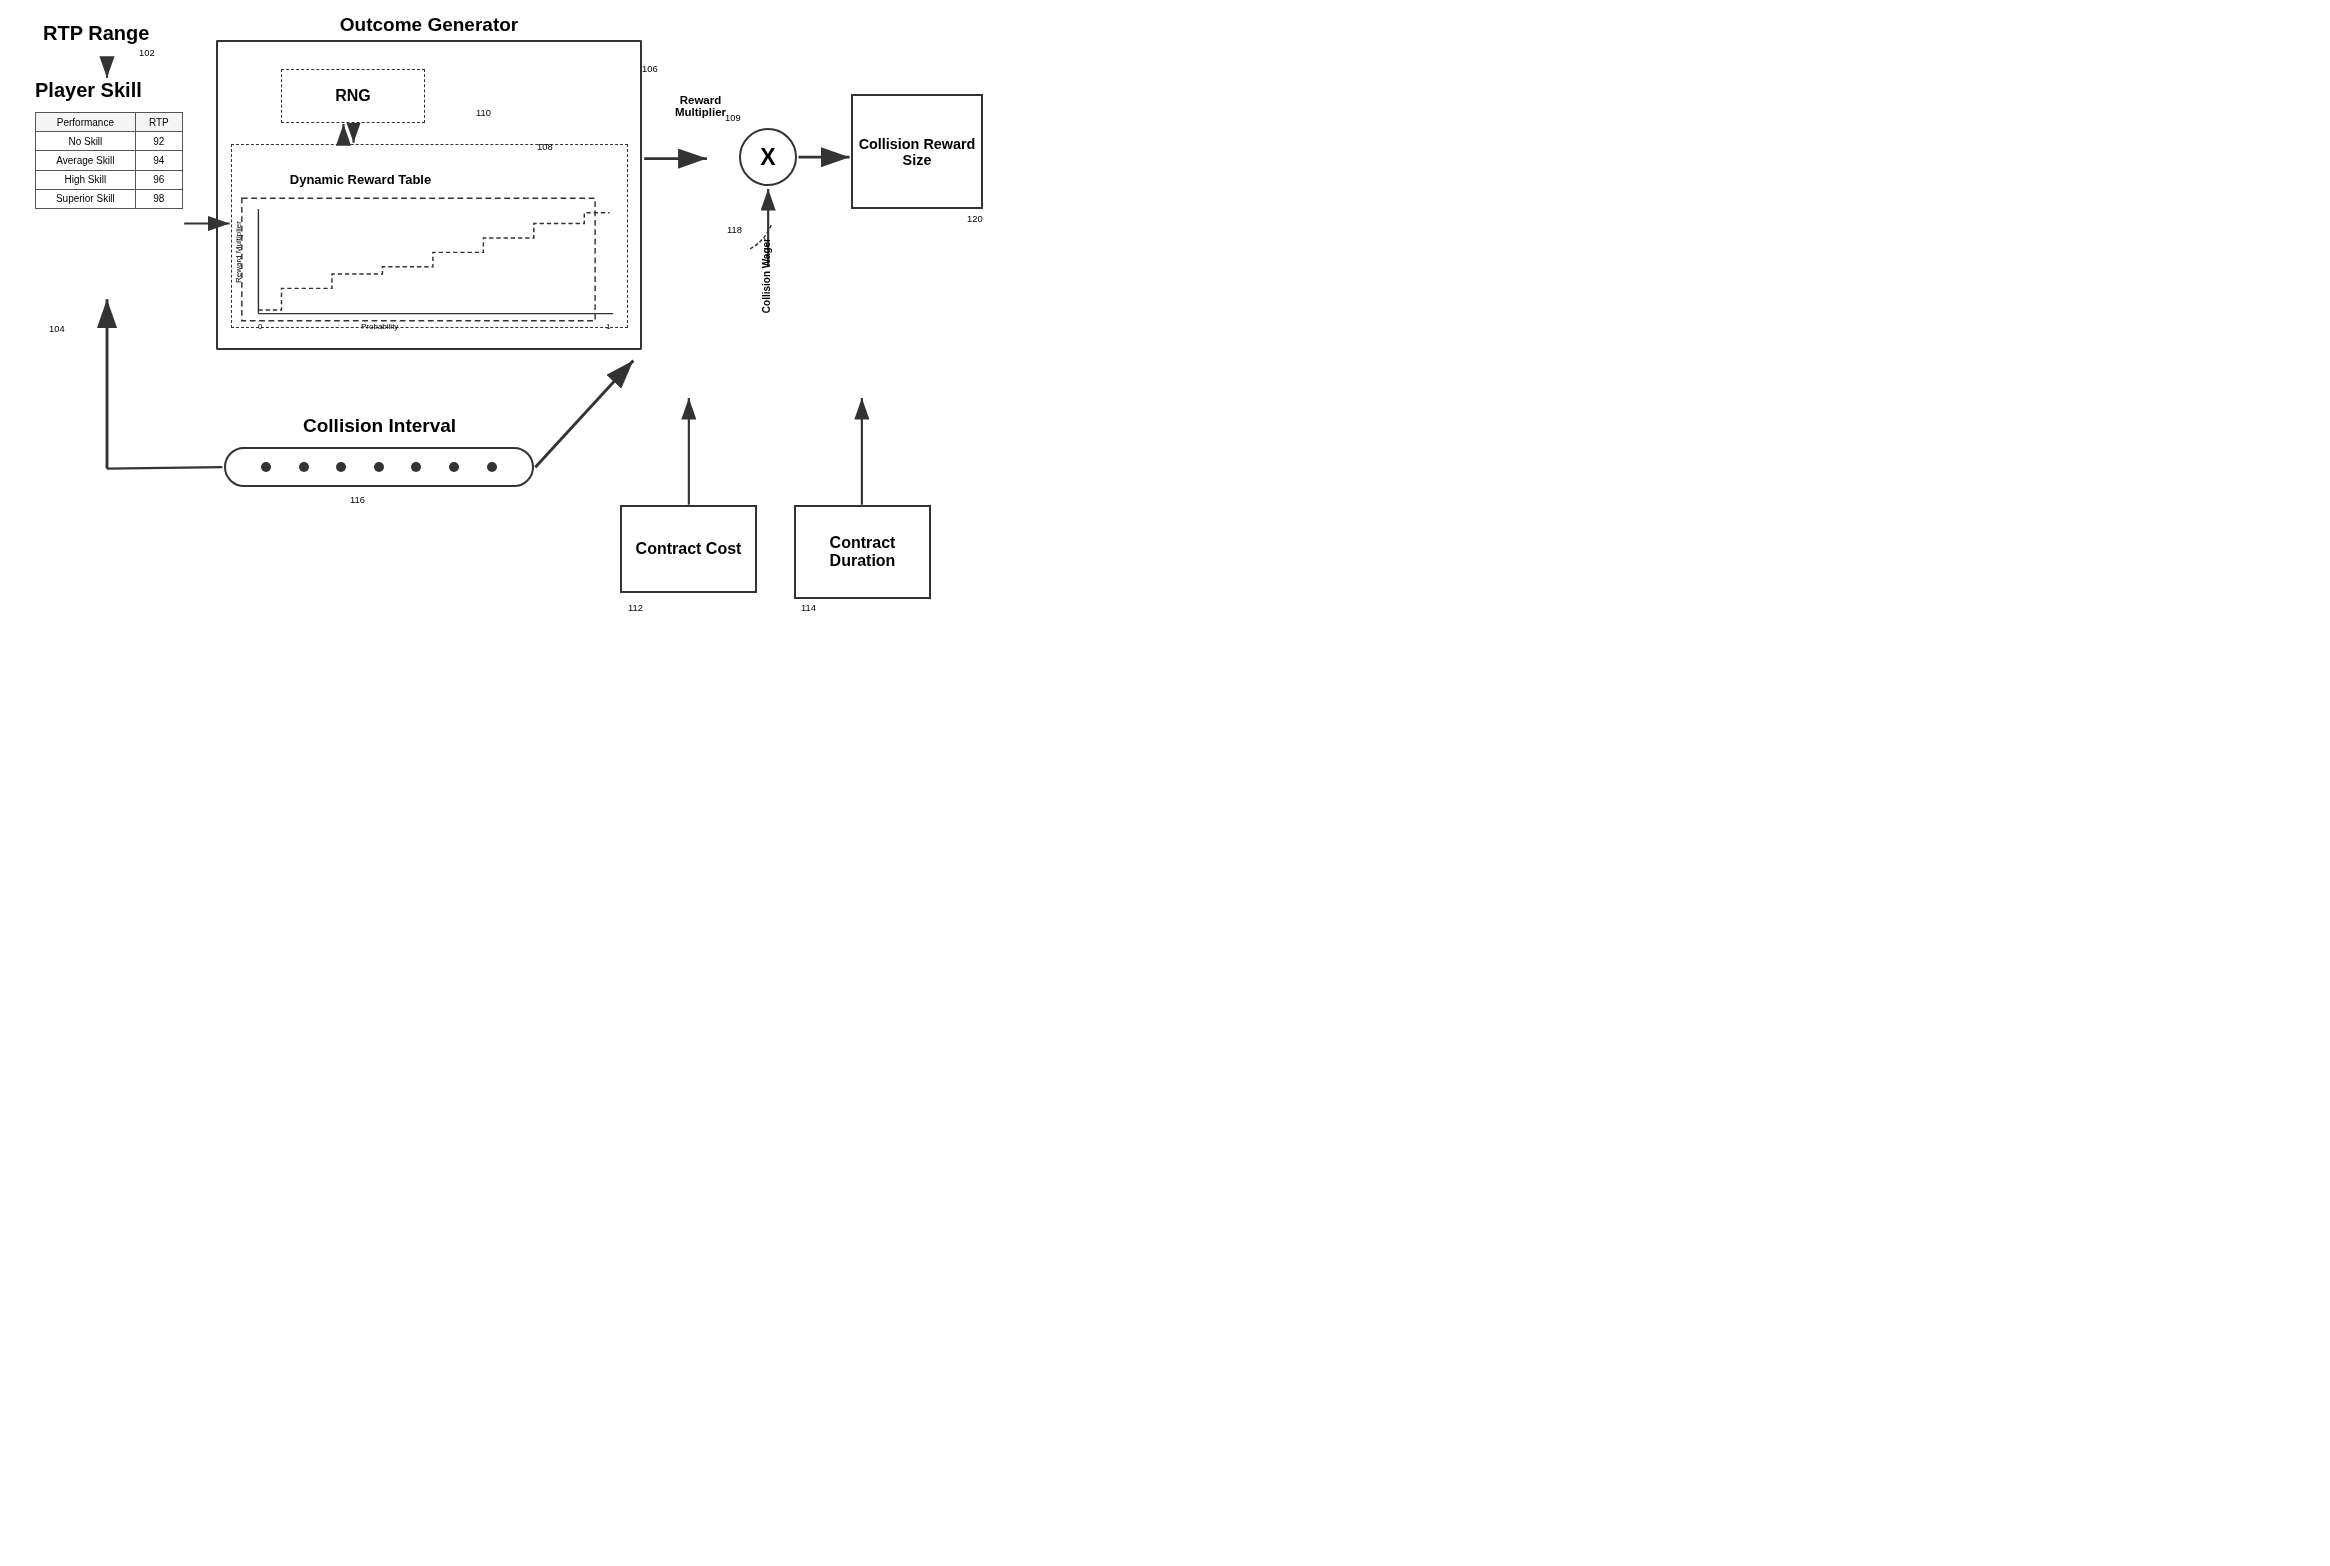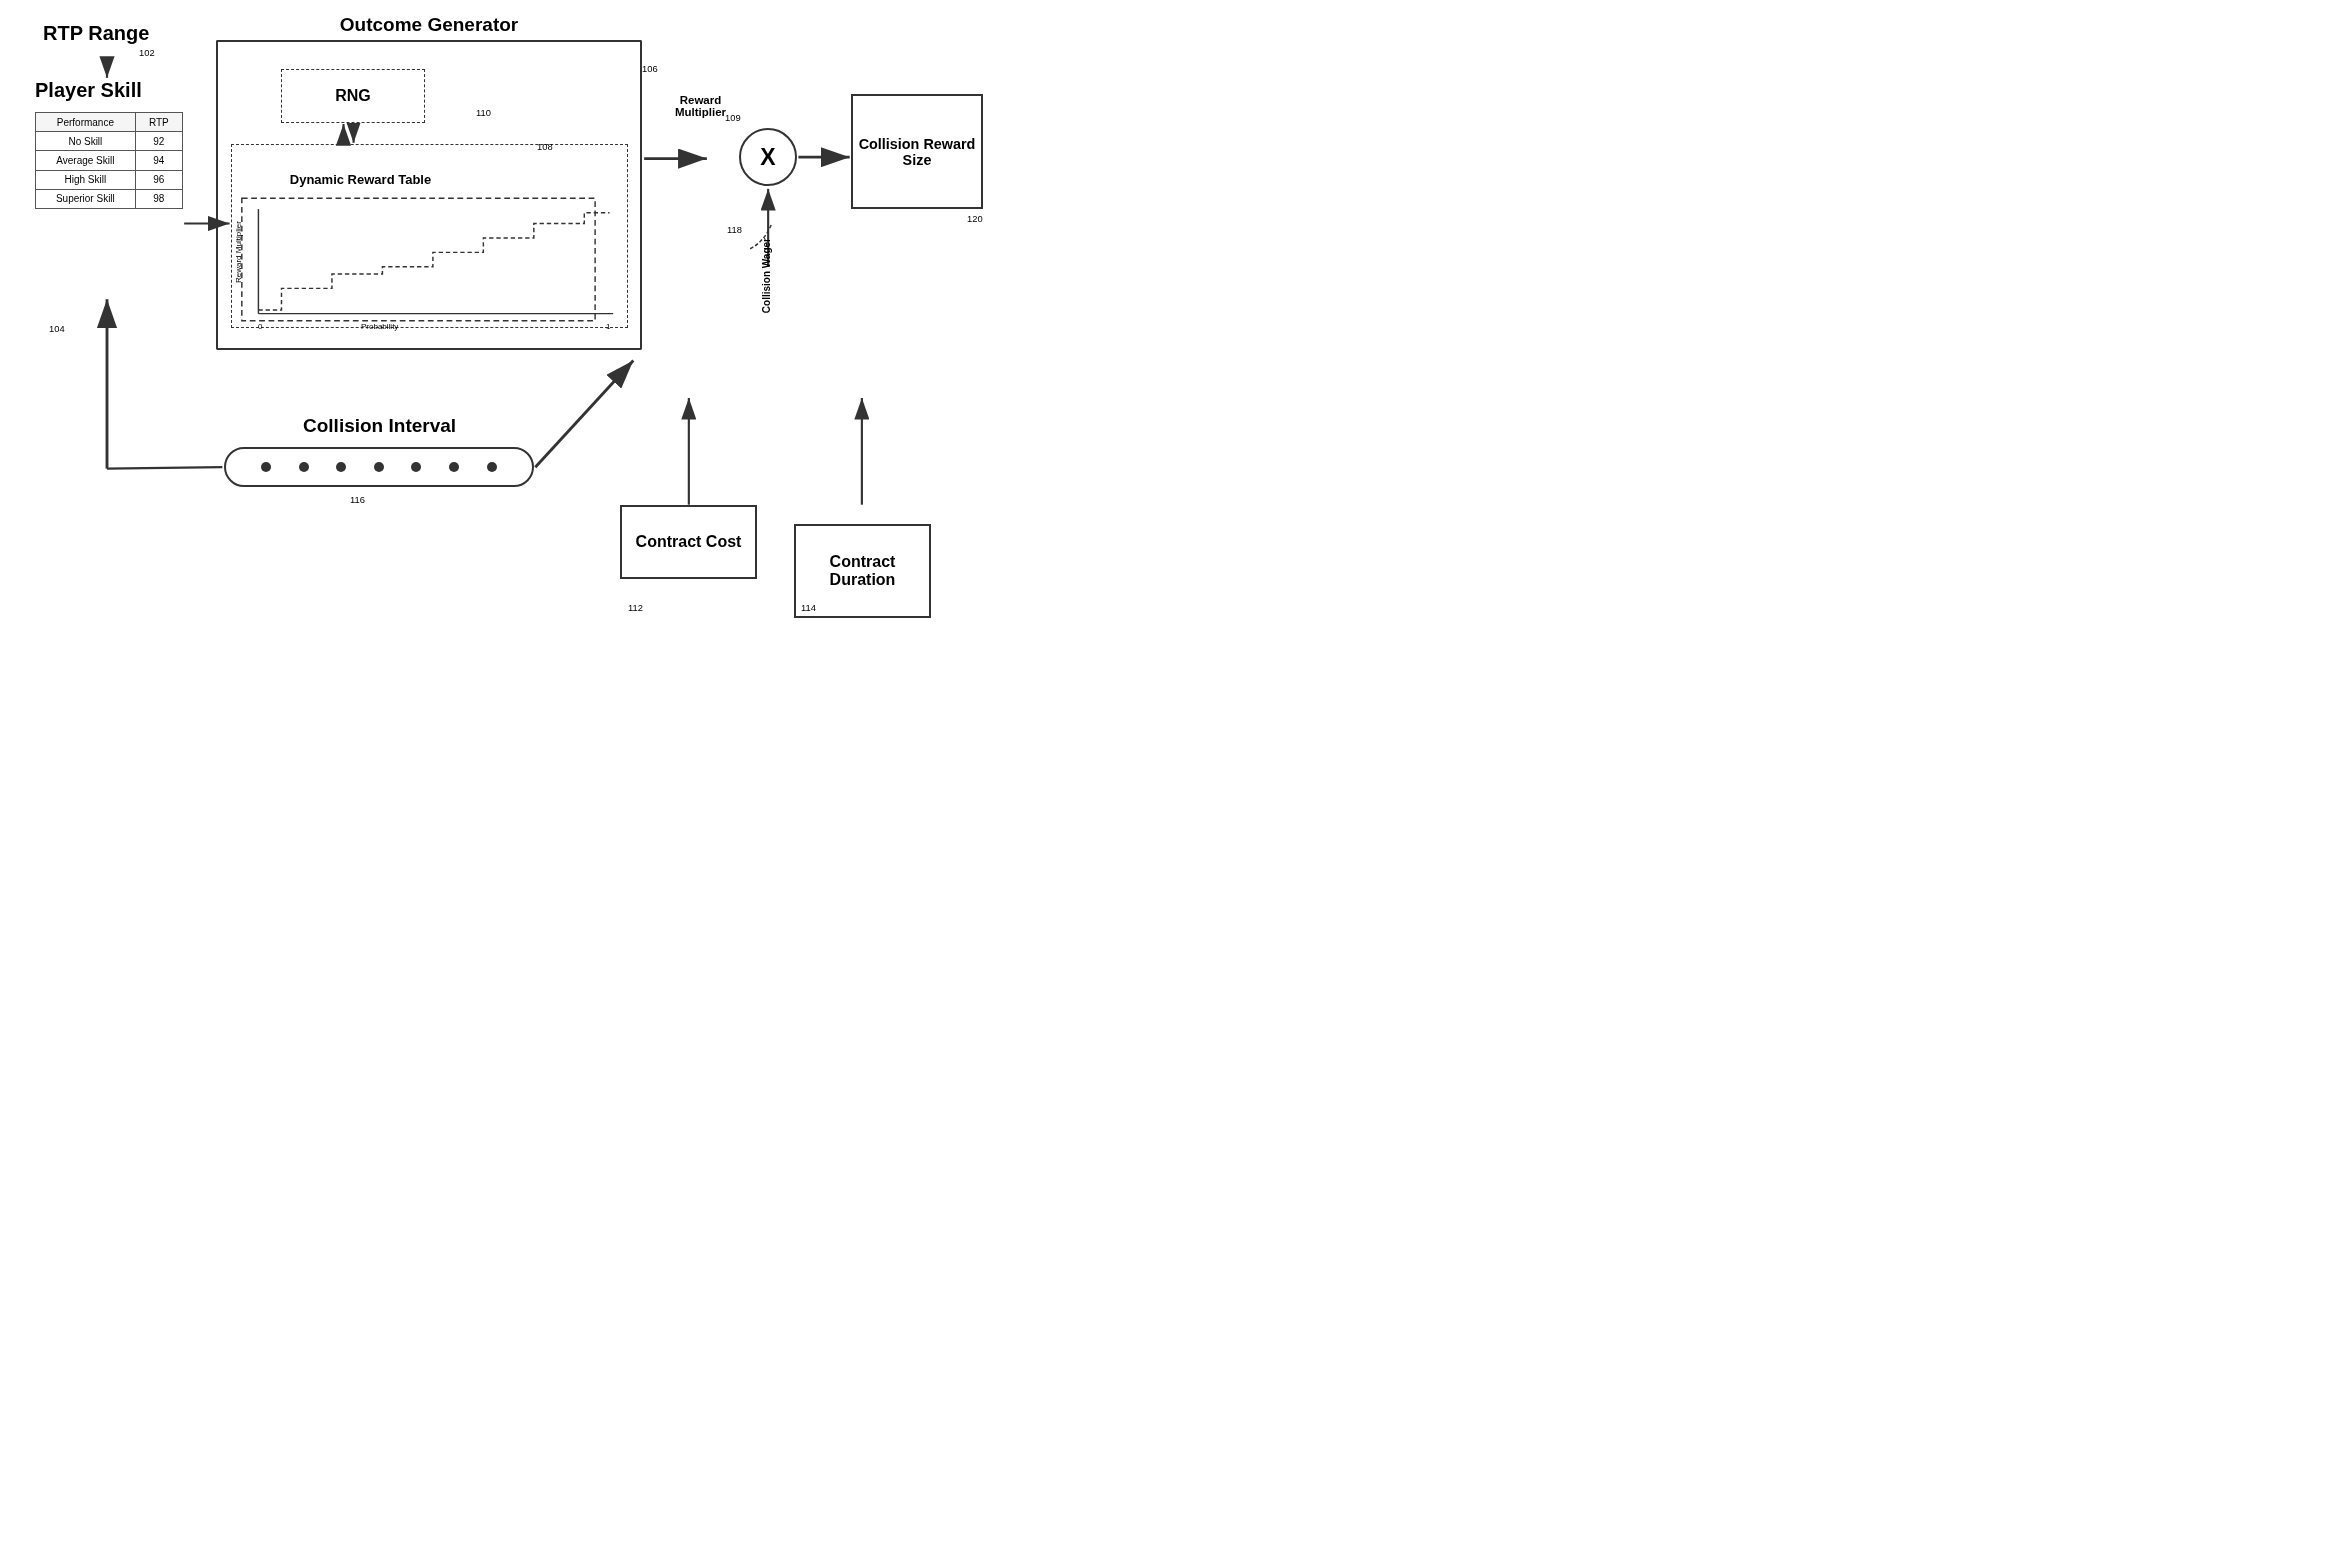--- a/index.html
+++ b/index.html
@@ -291,42 +291,42 @@
       left: 350px;
       font-size: 9.4px;
     }
 
     
     .contract-cost-box {
       position: absolute;
       top: 505px;
       left: 620px;
       width: 137px;
-      height: 74px;
+      height: 88px;
       border: 2.2px solid #333;
       display: flex;
       align-items: center;
       justify-content: center;
       font-size: 16px;
       font-weight: bold;
       text-align: center;
       background: #fff;
     }
     
     .label-112 {
       position: absolute;
       top: 602px;
       left: 628px;
       font-size: 9.4px;
     }
 
     
     .contract-duration-box {
       position: absolute;
-      top: 524px;
+      top: 505px;
       left: 794px;
       width: 137px;
       height: 94px;
       border: 2.2px solid #333;
       display: flex;
       align-items: center;
       justify-content: center;
       font-size: 16px;
       font-weight: bold;
       text-align: center;

